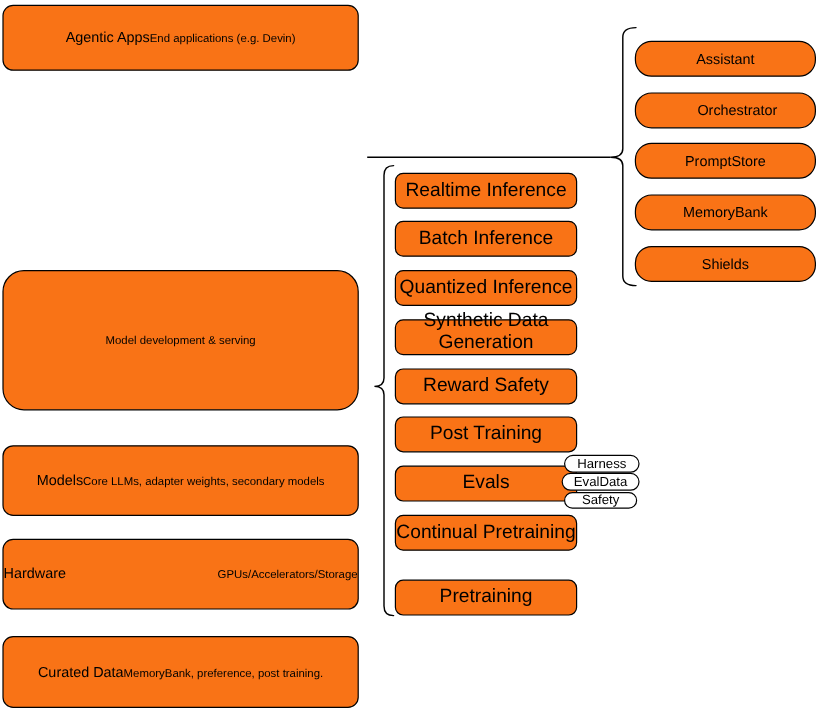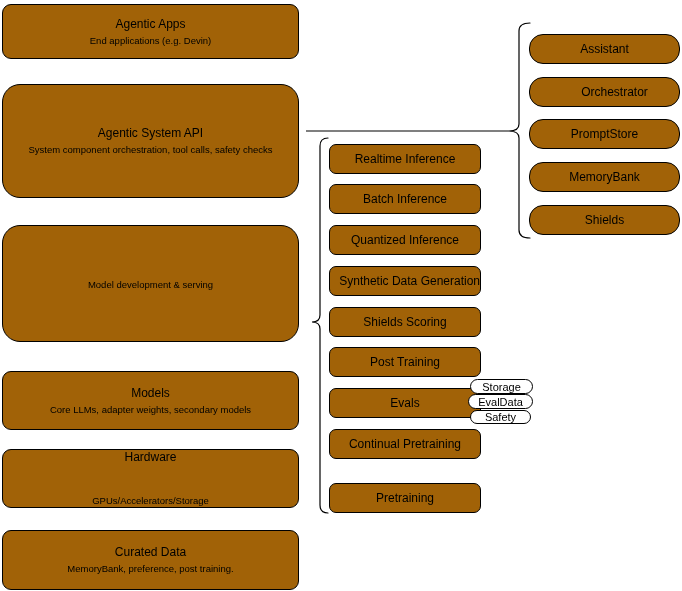--- a/index.html
+++ b/index.html
@@ -7,40 +7,40 @@
     position:relative;
     width:682px;height:591px;
     background:#ffffff;
     font-family:"Liberation Sans", sans-serif;
     color:#000;
     overflow:hidden;
   }
   .node{
     position:absolute;
     box-sizing:border-box;
-    background:#a16207;
+    background:#f97316;
     border:1px solid #000;
     display:flex;
-    flex-direction:column;
+    flex-direction:row;
     align-items:center;
     justify-content:center;
     text-align:center;
   }
   .node .title{font-size:12px;line-height:15px;}
   .node .subtitle{font-size:9.5px;line-height:12px;margin-top:3px;}
   
   .lbox{left:2px;width:297px;border-radius:9px;}
   #lb0{top:4px;height:55px;}
   #lb1{top:84px;height:114px;border-radius:18px;}
   #lb2{top:225px;height:117px;border-radius:18px;}
   #lb3{top:371px;height:59px;}
   #lb4{top:449px;height:59px;justify-content:space-between;}
   #lb5{top:530px;height:60px;}
   
-  .mbox{left:329px;width:152px;height:30px;border-radius:7px;font-size:12px;}
+  .mbox{left:329px;width:152px;height:30px;border-radius:7px;font-size:16px;}
   #mb0{top:144px;}#mb1{top:184px;}#mb2{top:225px;}
   #mb3{top:266px;align-items:flex-end;}#mb4{top:307px;}#mb5{top:347px;}
   #mb6{top:388px;}#mb7{top:429px;}#mb8{top:483px;}
   
   .rbox{left:529px;width:151px;height:30px;border-radius:14px;font-size:12px;}
   #rb0{top:34px;}#rb1{top:77px;padding-left:20px;}#rb2{top:119px;}#rb3{top:162px;}#rb4{top:205px;}
   
   .tag{
     position:absolute;
     box-sizing:border-box;
@@ -66,24 +66,20 @@
   <svg id="wires" viewBox="0 0 682 591" xmlns="http://www.w3.org/2000/svg">
     <path d="M 306,131 L 509,131" fill="none" stroke="#000" stroke-width="1.2"></path>
     <path d="M 530,23 Q 519,23 519,31 L 519,124 Q 519,131 509,131 Q 519,131 519,138 L 519,230 Q 519,238 530,238" fill="none" stroke="#000" stroke-width="1.2" stroke-linecap="round"></path>
     <path d="M 328,138 Q 320,138 320,146 L 320,315 Q 320,322 312,322 Q 320,322 320,329 L 320,505 Q 320,513 328,513" fill="none" stroke="#000" stroke-width="1.2" stroke-linecap="round"></path>
   </svg>
 
   <div class="node lbox" id="lb0">
     <div class="title">Agentic Apps</div>
     <div class="subtitle">End applications (e.g. Devin)</div>
   </div>
-  <div class="node lbox" id="lb1">
-    <div class="title">Agentic System API</div>
-    <div class="subtitle">System component orchestration, tool calls, safety checks</div>
-  </div>
   <div class="node lbox" id="lb2">
     <div class="subtitle">Model development &amp; serving</div>
   </div>
   <div class="node lbox" id="lb3">
     <div class="title">Models</div>
     <div class="subtitle">Core LLMs, adapter weights, secondary models</div>
   </div>
   <div class="node lbox" id="lb4">
     <div class="title">Hardware</div>
     <div class="subtitle">GPUs/Accelerators/Storage</div>
@@ -99,37 +95,37 @@
   <div class="node mbox" id="mb1">
     <span>Batch Inference</span>
   </div>
   <div class="node mbox" id="mb2">
     <span>Quantized Inference</span>
   </div>
   <div class="node mbox" id="mb3">
     <span>Synthetic Data Generation</span>
   </div>
   <div class="node mbox" id="mb4">
-    <span>Shields Scoring</span>
+    <span>Reward Safety</span>
   </div>
   <div class="node mbox" id="mb5">
     <span>Post Training</span>
   </div>
   <div class="node mbox" id="mb6">
     <span>Evals</span>
   </div>
   <div class="node mbox" id="mb7">
     <span>Continual Pretraining</span>
   </div>
   <div class="node mbox" id="mb8">
     <span>Pretraining</span>
   </div>
 
   <div class="tag" id="tag0">
-    <span>Storage</span>
+    <span>Harness</span>
   </div>
   <div class="tag" id="tag1">
     <span>EvalData</span>
   </div>
   <div class="tag" id="tag2">
     <span>Safety</span>
   </div>
 
   <div class="node rbox" id="rb0">
     <span>Assistant</span>

